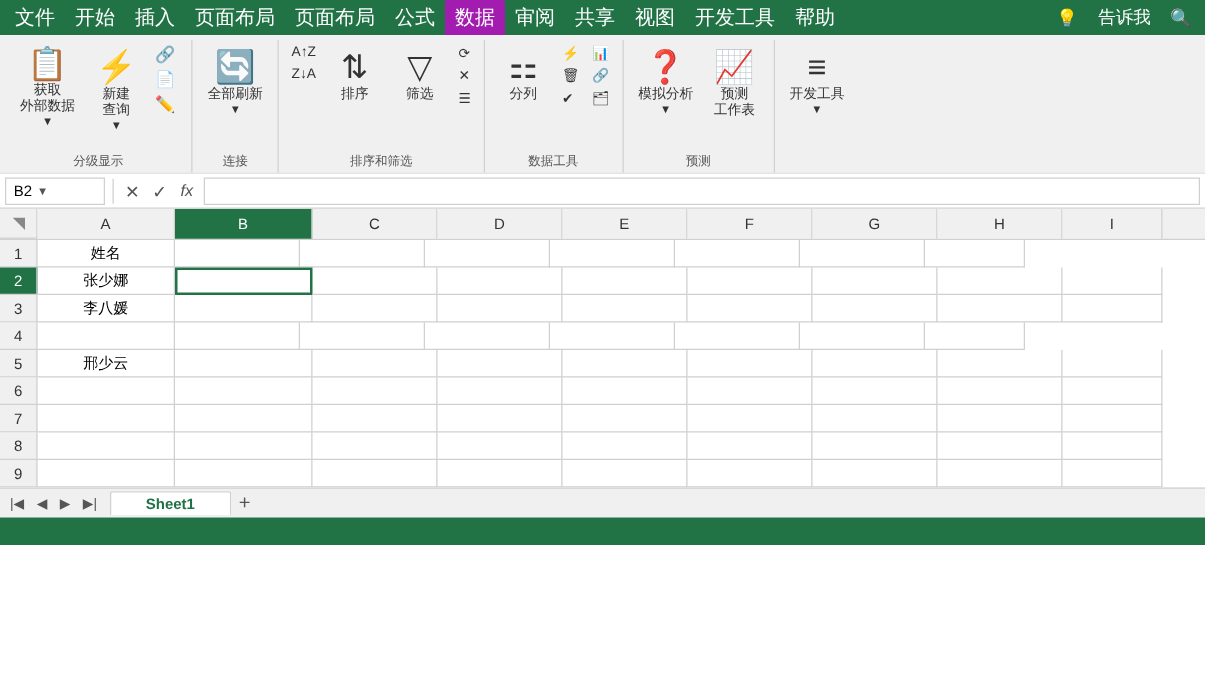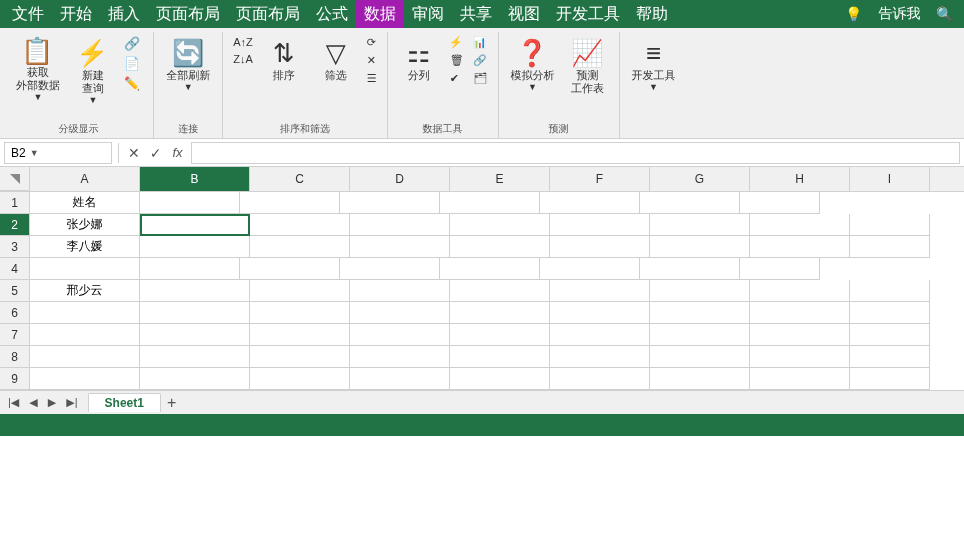--- a/index.html
+++ b/index.html
@@ -58,21 +58,21 @@
       cursor: pointer; padding: 2px 4px; border-radius: 2px;
       font-size: 11px; color: #333;
     }
 
     
     .formula-bar {
       display: flex; align-items: center; height: 28px; border-bottom: 1px solid #d0d0d0;
       background: #fff; padding: 0 4px; gap: 4px;
     }
     .name-box {
-      width: 108px; height: 22px; border: 1px solid #d0d0d0;
+      width: 80px; height: 22px; border: 1px solid #d0d0d0;
       display: flex; align-items: center; padding: 0 6px; font-size: 12px;
       background: #fff; cursor: pointer;
     }
     .name-box-arrow { font-size: 9px; color: #555; margin-left: 4px; }
     .formula-divider { width: 1px; height: 20px; background: #d0d0d0; margin: 0 2px; }
     .formula-icons { display: flex; gap: 4px; align-items: center; }
     .formula-icon { font-size: 14px; color: #555; cursor: pointer; padding: 0 3px; }
     .formula-input {
       flex: 1; height: 22px; border: 1px solid #d0d0d0;
       display: flex; align-items: center; padding: 0 6px; font-size: 12px; background: #fff;
@@ -128,21 +128,21 @@
     .col-g { width: 100px; min-width: 100px; }
     .col-h { width: 100px; min-width: 100px; }
     .col-i { width: 80px; min-width: 80px; }
 
     
     .sheet-tabs {
       display: flex; align-items: center; background: #f0f0f0;
       border-top: 1px solid #d0d0d0; height: 24px; padding: 0 4px;
     }
     .sheet-tab {
-      padding: 2px 16px; font-size: 12px; cursor: pointer; border: 1px solid #d0d0d0;
+      padding: 2px 28px; font-size: 12px; cursor: pointer; border: 1px solid #d0d0d0;
       background: #fff; margin-right: 2px; border-bottom: none; border-radius: 2px 2px 0 0;
     }
     .sheet-tab.active { background: #fff; color: #217346; font-weight: bold; }
     .sheet-nav { display: flex; gap: 2px; margin-right: 6px; }
     .sheet-nav-btn { font-size: 11px; cursor: pointer; padding: 2px 4px; color: #555; }
 
     .status-bar {
       background: #217346; color: #fff; height: 22px; display: flex; align-items: center;
       padding: 0 8px; font-size: 11px;
     }

